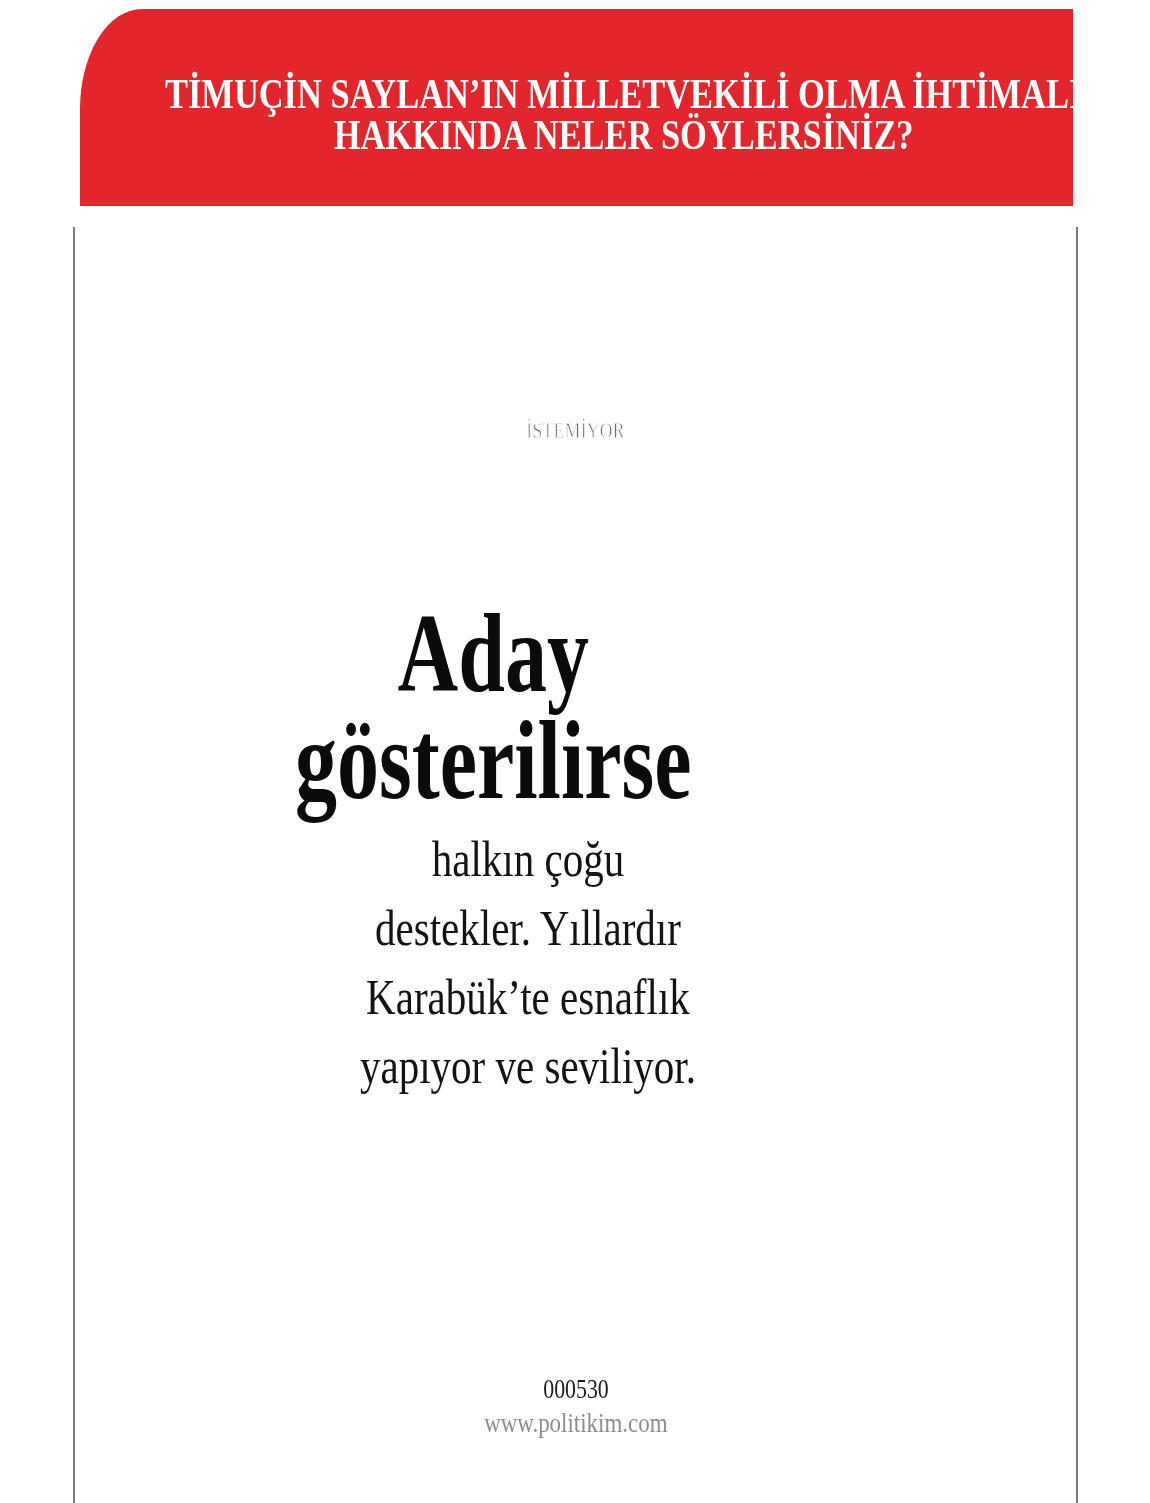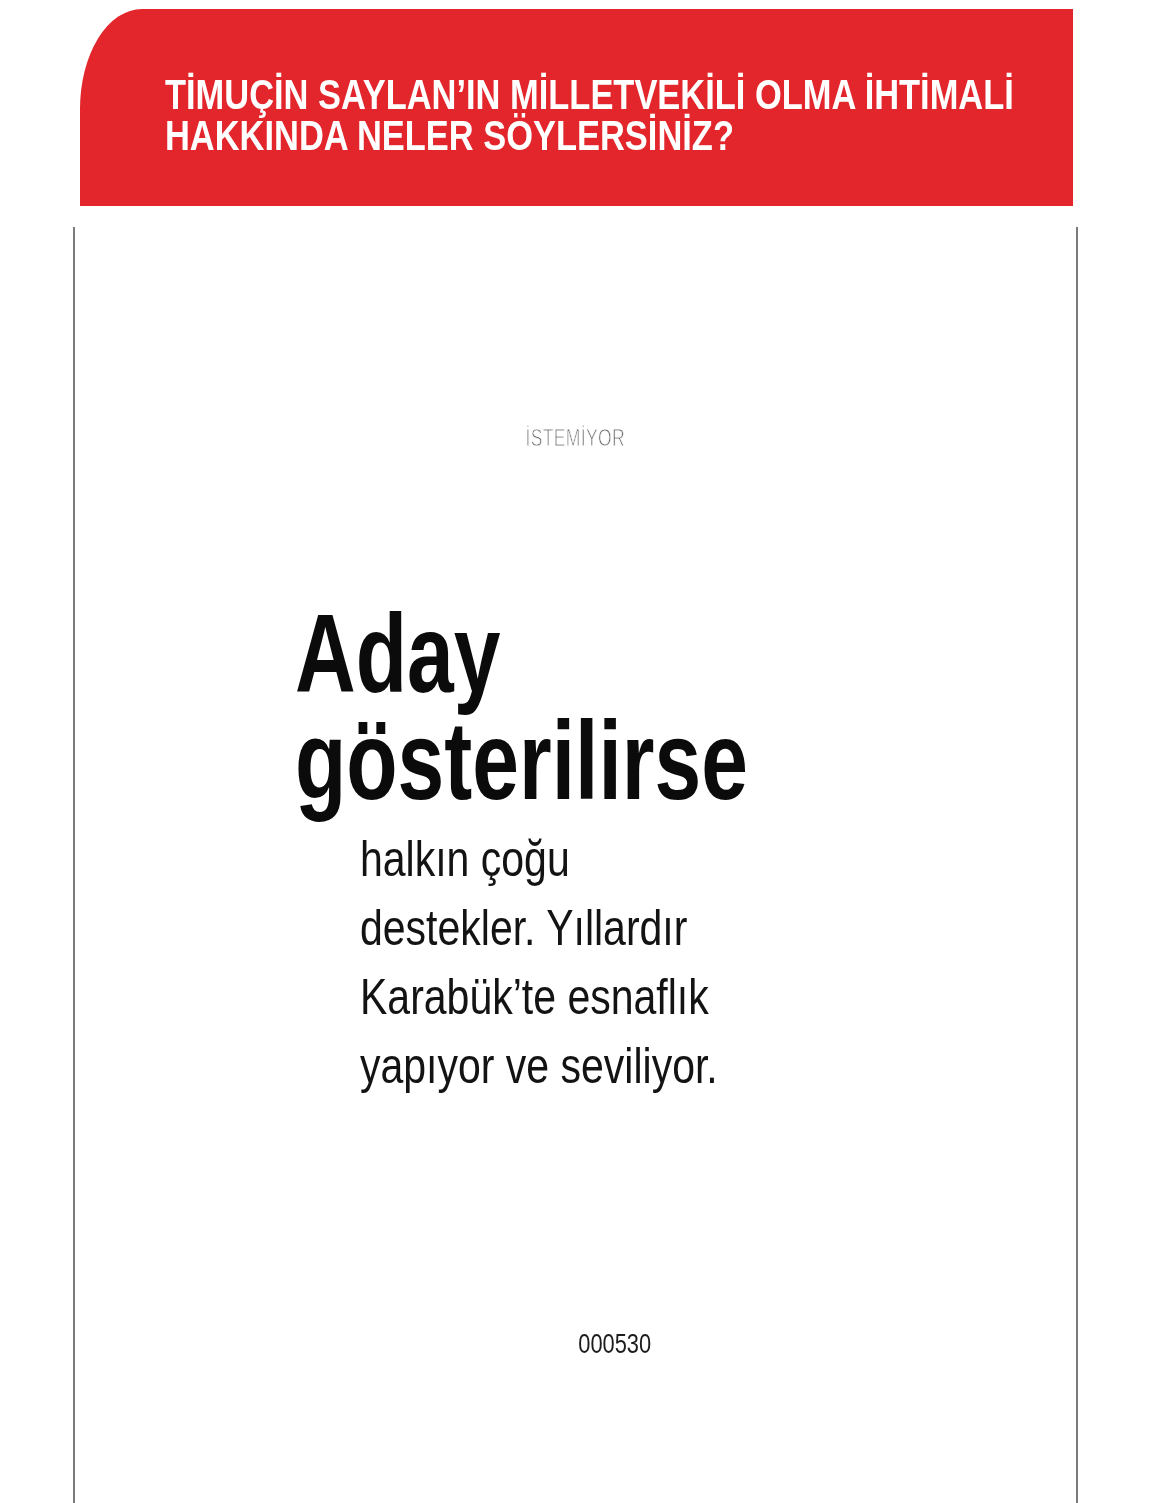--- a/index.html
+++ b/index.html
@@ -6,21 +6,22 @@
     --banner-red:#e2262b;
     --rule-gray:#7b7b7b;
   }
   html,body{margin:0;padding:0;background:#ffffff;}
   .page{
     position:relative;
     width:1150px;
     height:1503px;
     background:#ffffff;
     overflow:hidden;
-    font-family:Liberation Sans, sans-serif;
+    font-family:Liberation Serif, serif;
+    text-align:center;
   }
   
   .banner{
     position:absolute;
     left:80px; top:9px;
     width:993px; height:197px;
     background:var(--banner-red);
     border-top-left-radius:62px 100px;
   }
   .banner-text{
@@ -54,21 +55,21 @@
   .attr-main{top:361px;}
   .attr-main > span{
     font-size:50px;
     line-height:50px;
     color:#3a3a3a;
     letter-spacing:1px;
     -webkit-text-stroke:1.4px #ffffff;
     transform:scaleX(0.66);
     transform-origin:center top;
   }
-  .attr-sub{top:418px;margin-top:8px;}
+  .attr-sub{top:418px;}
   .attr-sub > span{
     font-size:24px;
     line-height:24px;
     color:#6a6a6a;
     letter-spacing:0.5px;
     -webkit-text-stroke:0.8px #ffffff;
     transform:scaleX(0.73);
     transform-origin:center top;
   }
   
@@ -88,21 +89,21 @@
     position:absolute;
     left:360px; top:825px;
     font-size:50px;
     line-height:69px;
     color:#131313;
     white-space:nowrap;
     transform:scaleX(0.82);
     transform-origin:left top;
   }
   
-  .footer-code{top:1330px;margin-left:39px;}
+  .footer-code{top:1375px;}
   .footer-code > span{
     font-size:28px;
     line-height:28px;
     color:#1c1c1c;
     transform:scaleX(0.78);
     transform-origin:center top;
   }
   .footer-url{top:1409px;}
   .footer-url > span{
     font-size:28px;
@@ -138,14 +139,17 @@
   <div class="quote-body">
     <div>halkın çoğu</div>
     <div>destekler. Yıllardır</div>
     <div>Karabük’te esnaflık</div>
     <div>yapıyor ve seviliyor.</div>
   </div>
 
   <div class="center-row footer-code">
     <span>000530</span>
   </div>
+  <div class="center-row footer-url">
+    <span>www.politikim.com</span>
+  </div>
 
 </div>
 
 </body></html>

